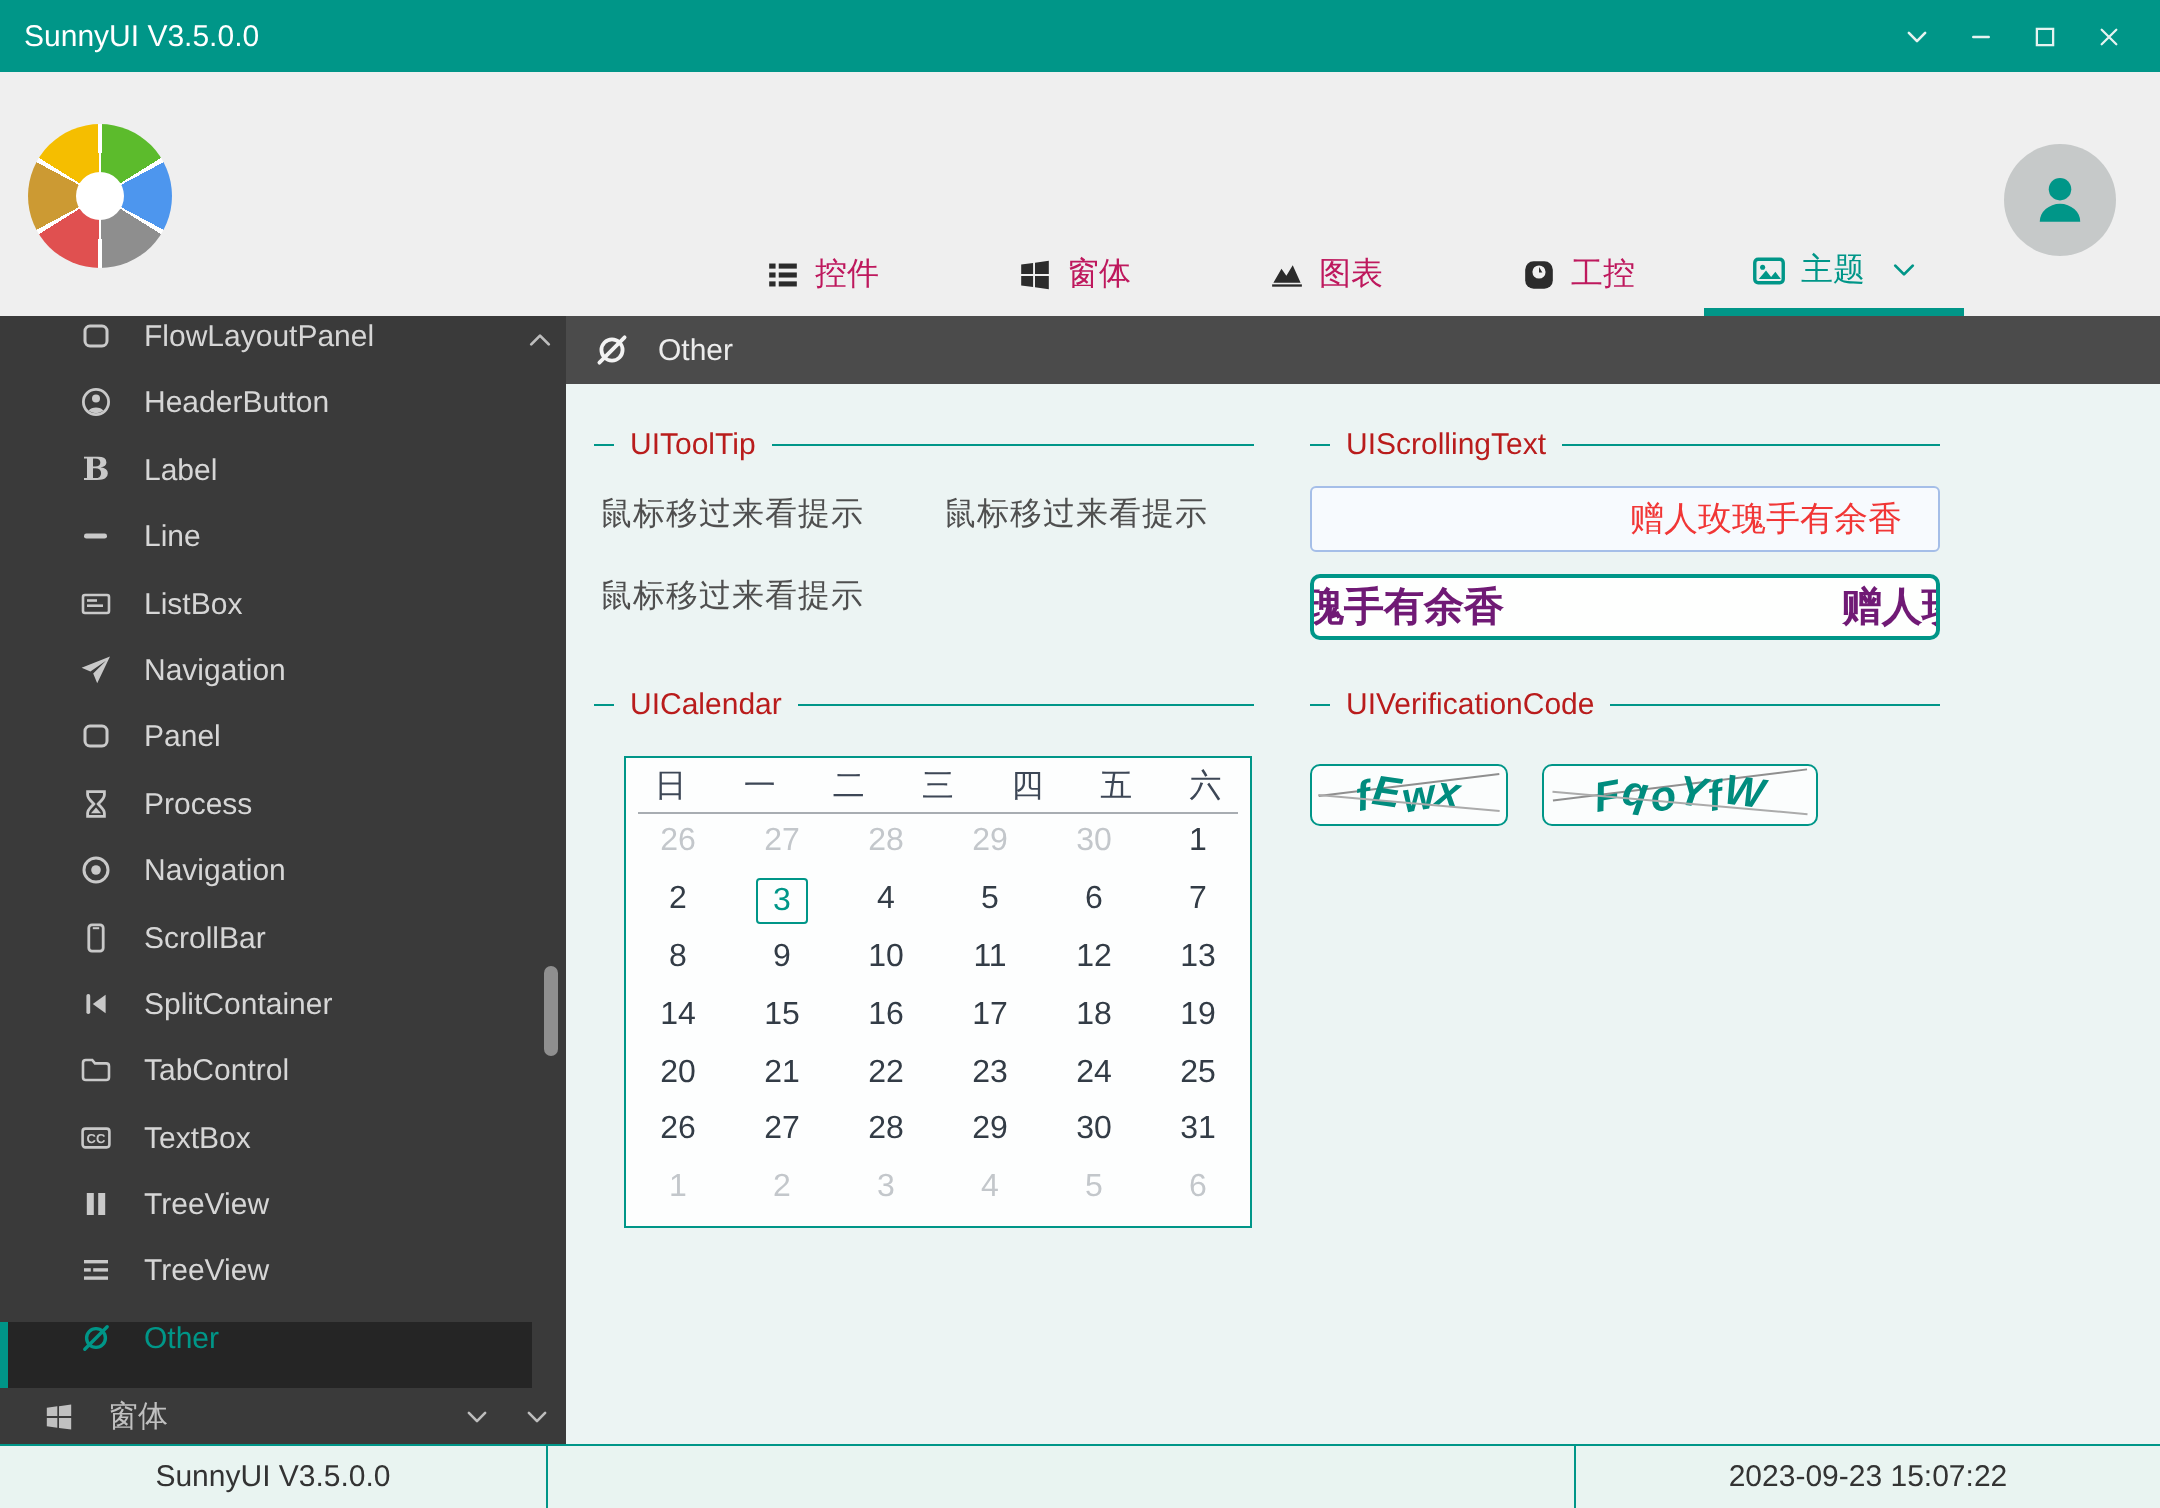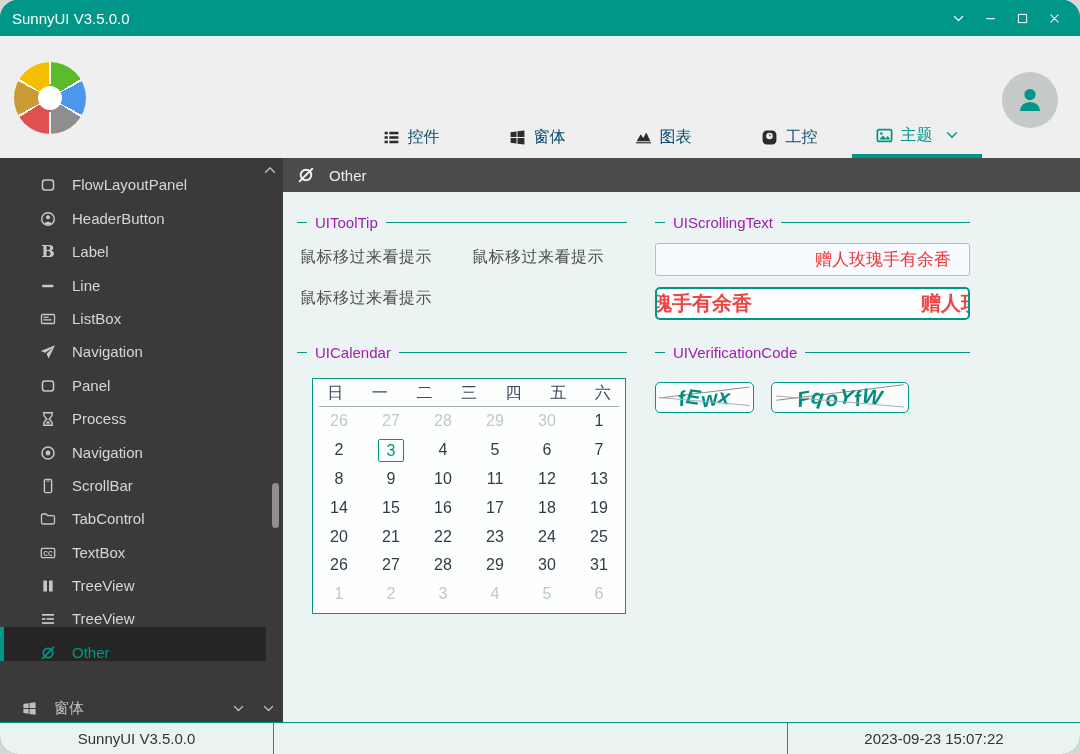--- a/index.html
+++ b/index.html
@@ -3,21 +3,20 @@
 <meta charset="utf-8">
 <style>
   * { margin:0; padding:0; box-sizing:border-box; }
   html,body { background:#d7d7d7; }
   body { font-family:"Liberation Sans","DejaVu Sans",sans-serif; }
 
   .window {
     width:1080px; height:754px; position:relative; overflow:hidden;
     background:var(--content-bg,#ECF4F3);
     box-shadow: inset 0 0 0 1px var(--accent,#009688);
-    border-radius: 18px;
   }
 
   
   .titlebar {
     height:36px; background:var(--titlebar,#009688);
     display:flex; align-items:center; padding:0 10px 0 12px;
   }
   .titlebar-title { color:#fff; font-size:15px; }
   .titlebar-controls { margin-left:auto; display:flex; }
   .tb-btn { width:32px; height:30px; display:flex; align-items:center; justify-content:center; color:#E6F3F1; cursor:pointer; }
@@ -27,35 +26,35 @@
   .header { height:122px; background:var(--header-bg,#EFEFEF); position:relative; }
   .logo-wheel {
     position:absolute; left:14px; top:26px; width:72px; height:72px; border-radius:50%;
     background:conic-gradient(#fff 0 2deg,#5CBB2C 2deg 58deg,#fff 58deg 62deg,#4D96EE 62deg 118deg,#fff 118deg 122deg,#8E8E8E 122deg 178deg,#fff 178deg 182deg,#E05050 182deg 238deg,#fff 238deg 242deg,#CC9A33 242deg 298deg,#fff 298deg 302deg,#F5BE00 302deg 358deg,#fff 358deg 360deg);
   }
   .logo-wheel::after { content:''; position:absolute; left:24px; top:24px; width:24px; height:24px; background:#fff; border-radius:50%; }
   .logo-text { position:absolute; left:96px; top:58px; font-size:49px; font-weight:bold; letter-spacing:-1px; color:#3A3A3A; font-family:"DejaVu Sans","Liberation Sans",sans-serif; }
   .logo-text .accent { color:var(--accent,#009688); }
 
   .nav-tabs { position:absolute; right:98px; bottom:0; display:flex; height:42px; }
-  .nav-tab { width:126px; display:flex; align-items:center; justify-content:center; gap:8px; font-size:16px; color:#0c4a6e; cursor:pointer; }
+  .nav-tab { width:126px; display:flex; align-items:center; justify-content:center; gap:8px; font-size:16px; color:#be185d; cursor:pointer; }
   .nav-tab .icon { width:17px; height:17px; color:#2B2B2B; }
   .nav-tab.active { color:var(--accent,#009688); border-bottom:4px solid var(--accent,#009688); width:130px; }
   .nav-tab.active .icon { color:var(--accent,#009688); }
   .nav-tab .dropdown { width:14px; height:14px; margin-left:4px; }
 
   .avatar { position:absolute; right:22px; top:36px; width:56px; height:56px; border-radius:50%; background:#C6C9C9; display:flex; align-items:center; justify-content:center; }
   .avatar .icon { width:30px; height:30px; color:var(--accent,#009688); }
 
   
   .body { display:flex; height:564px; }
 
   .sidebar { width:283px; background:var(--sidebar-bg,#3A3A3A); position:relative; flex:none; }
   .sidebar-list { padding-top:2px; }
-  .side-item { height:33.4px; display:flex; align-items:flex-end; padding-left:40px; color:#D6D6D6; font-size:15px; cursor:pointer; }
+  .side-item { height:33.4px; display:flex; align-items:flex-start; padding-left:40px; color:#D6D6D6; font-size:15px; cursor:pointer; }
   .side-item .icon { width:16px; height:16px; margin-right:16px; color:#C9C9C9; flex:none; }
   .side-item.selected { background:var(--sidebar-selected,#252525); box-shadow:inset 4px 0 0 var(--accent,#009688); color:var(--accent,#009688); width:266px; }
   .side-item.selected .icon { color:var(--accent,#009688); }
   .glyph-b { font-family:"DejaVu Serif",serif; font-weight:bold; font-size:16px; line-height:16px; text-align:center; display:block; }
 
   .sidebar-scroll-up { position:absolute; top:5px; right:6px; width:14px; height:14px; color:#BDBDBD; cursor:pointer; }
   .sidebar-thumb { position:absolute; right:4px; top:325px; width:7px; height:45px; border-radius:3.5px; background:#8F8F8F; cursor:pointer; }
 
   .sidebar-footer { position:absolute; left:0; bottom:0; width:100%; height:27px; display:flex; align-items:center; padding-left:22px; color:#C0C0C0; font-size:15px; background:var(--sidebar-bg,#3A3A3A); cursor:pointer; }
   .sidebar-footer .grp-icon { width:15px; height:15px; margin-right:17px; color:#C0C0C0; }
@@ -67,21 +66,21 @@
   .main-header { height:34px; background:var(--main-header-bg,#4B4B4B); display:flex; align-items:center; padding-left:14px; }
   .main-header .icon { width:18px; height:18px; color:#F2F2F2; }
   .main-header-title { color:#ECECEC; font-size:15px; margin-left:14px; }
 
   .content { flex:1; position:relative; background:var(--content-bg,#ECF4F3); }
 
   
   .groupbox { position:absolute; }
   .gb-head { display:flex; align-items:center; gap:8px; height:16px; }
   .gb-dash { width:10px; height:1px; background:var(--accent,#009688); flex:none; }
-  .gb-title { font-size:15px; color:#a21caf; white-space:nowrap; }
+  .gb-title { font-size:15px; color:#b91c1c; white-space:nowrap; }
   .gb-line { flex:1; height:1px; background:var(--accent,#009688); }
 
   #g-tooltip { left:14px; top:22px; width:330px; }
   #g-scroll  { left:372px; top:22px; width:315px;text-align:right; }
   #g-cal     { left:14px; top:152px; width:330px; }
   #g-verify  { left:372px; top:152px; width:315px; }
 
   .tip-row1 { margin-top:17px; margin-left:3px; display:flex; gap:40px; }
   .tip-row2 { margin-top:20px; margin-left:3px; }
   .tip-label { font-size:16px; color:#4F4F4F; letter-spacing:0.5px; }
@@ -92,21 +91,21 @@
     display:flex; align-items:center; justify-content:flex-end; padding-right:18px;
     overflow:hidden; white-space:nowrap;
   }
   .scroll-box1 span { color:var(--red-text,#F13636); font-size:17px; }
   .scroll-box2 {
     margin-top:11px; height:33px; background:#FEFFFE;
     border:2px solid var(--accent,#009688); border-radius:5px;
     display:flex; align-items:center; justify-content:space-between;
     overflow:hidden; white-space:nowrap;
   }
-  .scroll-box2 span { color:#ef4444; font-size:20px; font-weight:bold; font-family:Liberation Mono, monospace; }
+  .scroll-box2 span { color:#701a75; font-size:20px; font-weight:bold; font-family:Liberation Mono, monospace; }
   .scroll-box2 .left  { margin-left:-5px; }
   .scroll-box2 .right { margin-right:-13px; }
 
   
   .calendar { margin:18px 0 0 15px; width:314px; height:236px; background:#FDFEFE; border:1px solid var(--accent,#009688); }
   .cal-header { height:32px; display:grid; grid-template-columns:44px 40px 1fr 40px 44px; align-items:center; border-bottom:1px solid var(--accent,#009688); }
   .cal-nav { display:flex; align-items:center; justify-content:center; color:var(--accent,#009688); cursor:pointer; height:100%; }
   .cal-nav .icon { width:15px; height:15px; }
   .cal-title { text-align:center; font-size:16px; color:#3D4756; }
   .cal-weekdays { height:28px; display:grid; grid-template-columns:repeat(7,1fr); align-items:center; position:relative; }
@@ -330,20 +329,29 @@
             <span>Navigation</span>
           </div>
           <div class="side-item">
             <span class="icon">
               <svg viewBox="0 0 16 16" xmlns="http://www.w3.org/2000/svg" fill="currentColor">
                 <rect x="4.4" y="1.4" width="7.2" height="13.2" rx="1.6" fill="none" stroke="currentColor" stroke-width="1.4"></rect>
                 <rect x="6.4" y="2.6" width="3.2" height="1"></rect>
               </svg>
             </span>
             <span>ScrollBar</span>
+          </div>
+          <div class="side-item">
+            <span class="icon">
+              <svg viewBox="0 0 16 16" xmlns="http://www.w3.org/2000/svg" fill="currentColor">
+                <rect x="3.2" y="3" width="1.9" height="10" rx=".9"></rect>
+                <path d="M12.8 3.4v9.2L6.4 8z"></path>
+              </svg>
+            </span>
+            <span>SplitContainer</span>
           </div>
           <div class="side-item">
             <span class="icon">
               <svg viewBox="0 0 16 16" xmlns="http://www.w3.org/2000/svg" fill="currentColor">
                 <path d="M1.5 4.4c0-.8.6-1.4 1.4-1.4h3.2l1.4 1.7h5.6c.8 0 1.4.6 1.4 1.4v5.5c0 .8-.6 1.4-1.4 1.4H2.9c-.8 0-1.4-.6-1.4-1.4z" fill="none" stroke="currentColor" stroke-width="1.3"></path>
               </svg>
             </span>
             <span>TabControl</span>
           </div>
           <div class="side-item">

